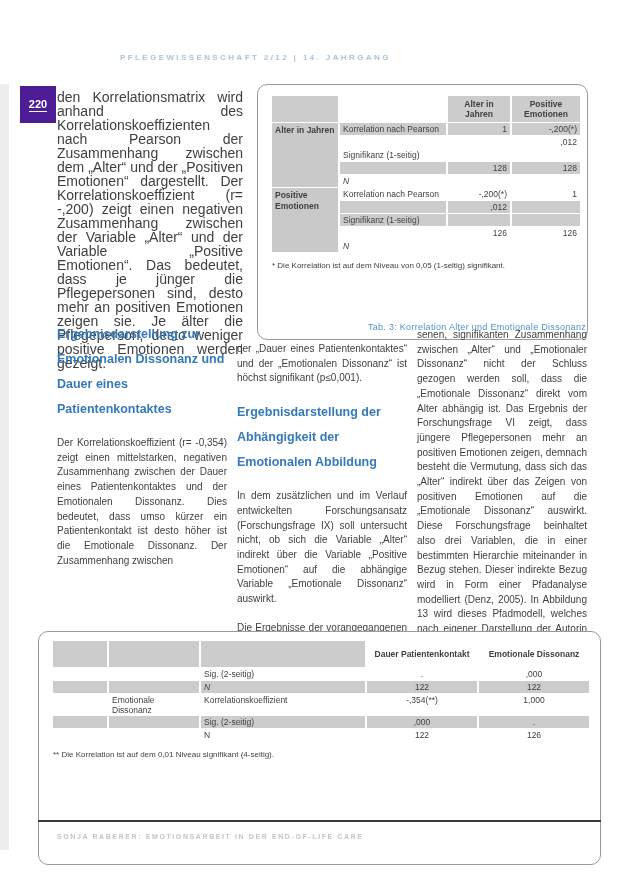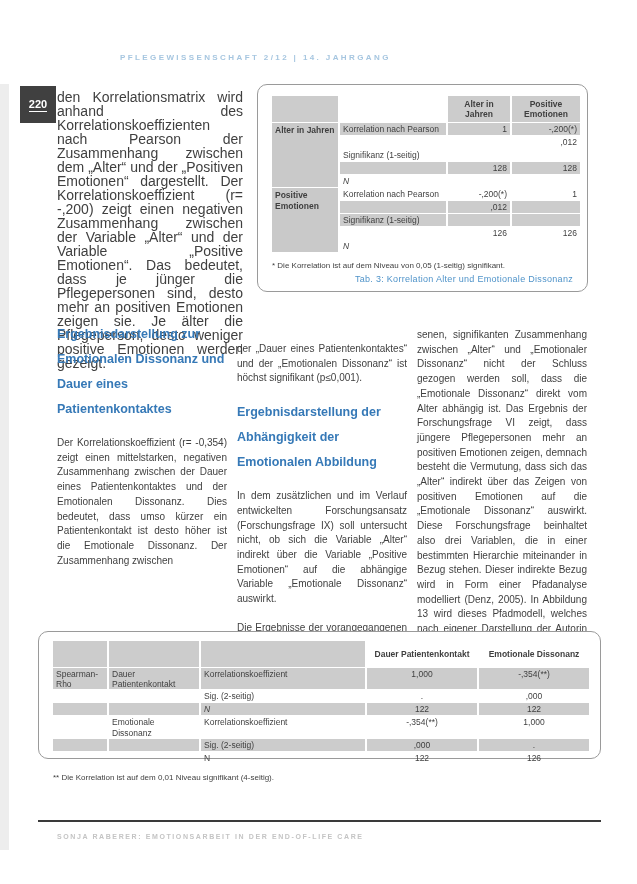--- a/index.html
+++ b/index.html
@@ -1,41 +1,41 @@
 <!DOCTYPE html>
 <html lang="de"><head>
 <meta charset="utf-8">
 <style>
   html,body{margin:0;padding:0;}
   .page{position:relative;width:637px;height:884px;background:#ffffff;overflow:hidden;
         font-family:"Liberation Sans", sans-serif;color:#3f3f3f;}
   .left-strip{position:absolute;left:0;top:84px;width:9px;height:766px;background:#ededed;}
   .journal-header{position:absolute;left:76px;top:53px;font-size:8px;font-weight:bold;
         letter-spacing:2.4px;color:#a6c6e0;text-transform:uppercase;margin-left:44px;}
-  .badge{position:absolute;left:20px;top:86px;width:36px;height:37px;background:#404040;
+  .badge{position:absolute;left:20px;top:86px;width:36px;height:37px;background:#4c1d95;
         display:flex;align-items:center;justify-content:center;}
   .badge span{color:#ffffff;font-size:11px;font-weight:bold;border-bottom:1px solid #fff;padding-bottom:1px;}
   .intro{position:absolute;left:57px;top:90px;width:186px;font-size:14px;line-height:14px;
         text-align:justify;hyphens:auto;}
   .card{position:absolute;border:1.5px solid #9a9a9a;border-radius:10px;background:#fff;box-sizing:border-box;}
-  .card-t3{left:257px;top:84px;width:331px;height:208px;padding:10px 12px;}
-  .card-t4{left:38px;top:631px;width:563px;height:128px;padding:8px 12px;}
+  .card-t3{left:257px;top:84px;width:331px;height:256px;padding:10px 12px;}
+  .card-t4{left:38px;top:631px;width:563px;height:234px;padding:8px 12px;}
   table{border-collapse:separate;border-spacing:2px 1px;table-layout:fixed;width:100%;
         font-size:8.5px;color:#3f3f3f;}
   td{padding:0 3px;height:12px;overflow:hidden;white-space:nowrap;vertical-align:middle;}
   .g{background:#cccccc;}
   .hdr{font-weight:bold;text-align:center;vertical-align:middle;white-space:normal;line-height:1.2;}
   .hrow td{height:26px;}
   .num{text-align:right;}
   .cnum{text-align:center;}
   .wrap{white-space:normal;line-height:1.2;vertical-align:top;padding-top:1px;}
   .lblblock{background:#c9c9c9;font-weight:bold;white-space:normal;vertical-align:top;line-height:1.25;padding-top:2px;}
   .it{font-style:italic;}
   .footnote{font-size:8px;color:#3f3f3f;margin-top:8px;padding-left:2px;}
-  .caption{position:absolute;right:14px;bottom:7px;font-size:9px;color:#4f93c9;letter-spacing:0.3px;text-align:left;}
+  .caption{position:absolute;right:1px;bottom:7px;font-size:9px;color:#4f93c9;letter-spacing:0.3px;text-align:left;}
   .col{position:absolute;top:322px;width:170px;font-size:10px;line-height:14.7px;text-align:justify;hyphens:auto;}
   .col1{left:57px;} .col2{left:237px;} .col3{left:417px;}
   .blue-heading{color:#3679b7;font-size:12.5px;font-weight:bold;line-height:25px;text-align:left;margin:0 0 14px 0;}
   .col p{margin:0 0 14px 0;}
   .col2 .lead{margin-top:20px;} .col3 .lead{margin-top:6px;}
   .bottom-rule{position:absolute;left:38px;top:820px;width:563px;height:2px;background:#3a3a3a;}
   .page-footer{position:absolute;left:57px;top:833px;font-size:7px;letter-spacing:1.6px;
         color:#c4c4c4;text-transform:uppercase;font-weight:bold;}
 </style>
 </head>
@@ -153,27 +153,20 @@
         </colgroup>
       <tbody>
           <tr class="hrow">
         <td class="g"></td>
         <td class="g"></td>
         <td class="g"></td>
         <td class="hdr">Dauer Patientenkontakt</td>
         <td class="hdr">Emotionale Dissonanz</td>
       </tr>
       <tr>
-        <td class="g wrap">Spearman-Rho</td>
-        <td class="g wrap">Dauer Patientenkontakt</td>
-        <td class="g wrap">Korrelationskoeffizient</td>
-        <td class="g cnum wrap">1,000</td>
-        <td class="g cnum wrap">-,354(**)</td>
-      </tr>
-      <tr>
         <td></td>
         <td></td>
         <td>Sig. (2-seitig)</td>
         <td class="cnum">.</td>
         <td class="cnum">,000</td>
       </tr>
       <tr>
         <td class="g"></td>
         <td class="g"></td>
         <td class="g it">N</td>

